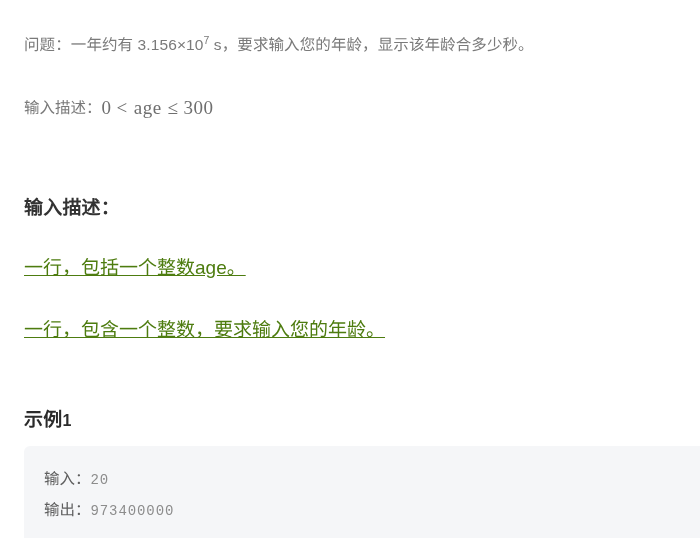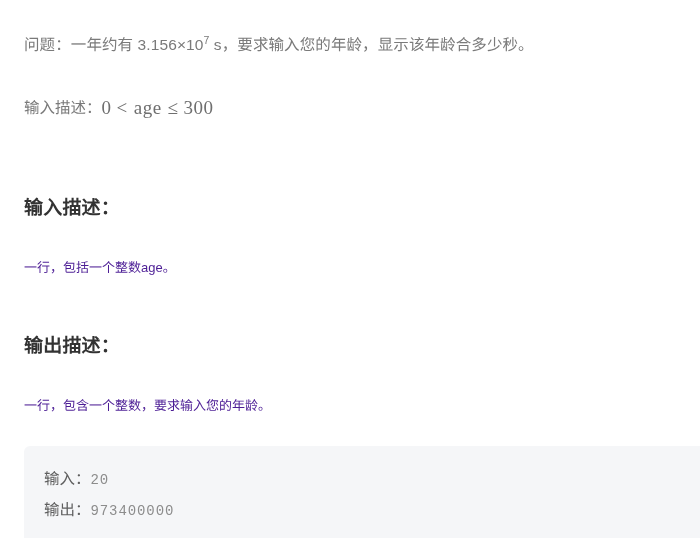--- a/index.html
+++ b/index.html
@@ -78,25 +78,26 @@
     color: #333333;
     font-size: 19px;
     font-weight: bold;
     line-height: 22px;
     letter-spacing: 0.2px;
   }
   .head-input  { padding-top: 57px; }
   .head-output { padding-top: 35px; }
 
   .sec-body {
-    color: #4c1d95;
-    font-size: 13px;
+    color: #4d7c0f;
+    font-size: 19px;
     line-height: 26px;
     padding-top: 17px;
     white-space: nowrap;
+    text-decoration: underline;
   }
 
   
   .example-title {
     color: #2b2b2b;
     font-size: 19px;
     font-weight: bold;
     letter-spacing: 0.2px;
     line-height: 26px;
     padding-top: 45px;
@@ -144,21 +145,20 @@
       <span>问题：</span><span>一年约有 3.156×10</span><span class="sup">7</span><span> s，要求输入您的年龄，显示该年龄合多少秒。</span>
     </p>
 
     <p class="para-range">
       <span>输入描述：</span><span class="math"><span class="mnum">0</span><span class="mrel">&lt;</span><span class="mvar">age</span><span class="mrel">≤</span><span class="mnum">300</span></span>
     </p>
 
     <h3 class="sec-head head-input">输入描述：</h3>
     <p class="sec-body">一行，包括一个整数age。</p>
 
-    <h3 class="sec-head head-output">输出描述：</h3>
     <p class="sec-body">一行，包含一个整数，要求输入您的年龄。</p>
 
     <h2 class="example-title">
       <span>示例</span><span class="num">1</span>
     </h2>
 
   </div>
 
   <div class="code-block">
     <div class="code-line">

